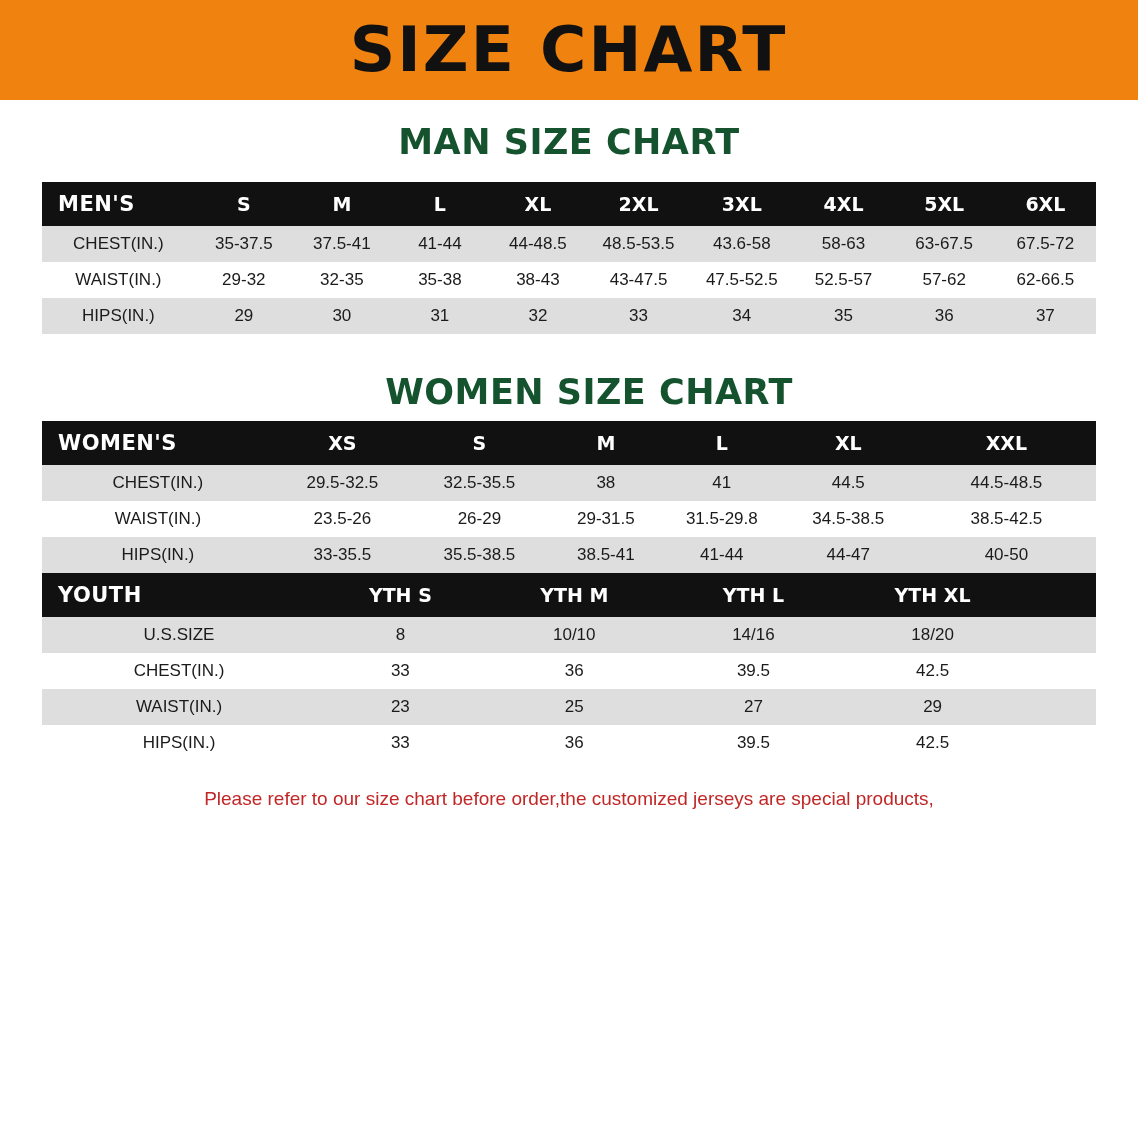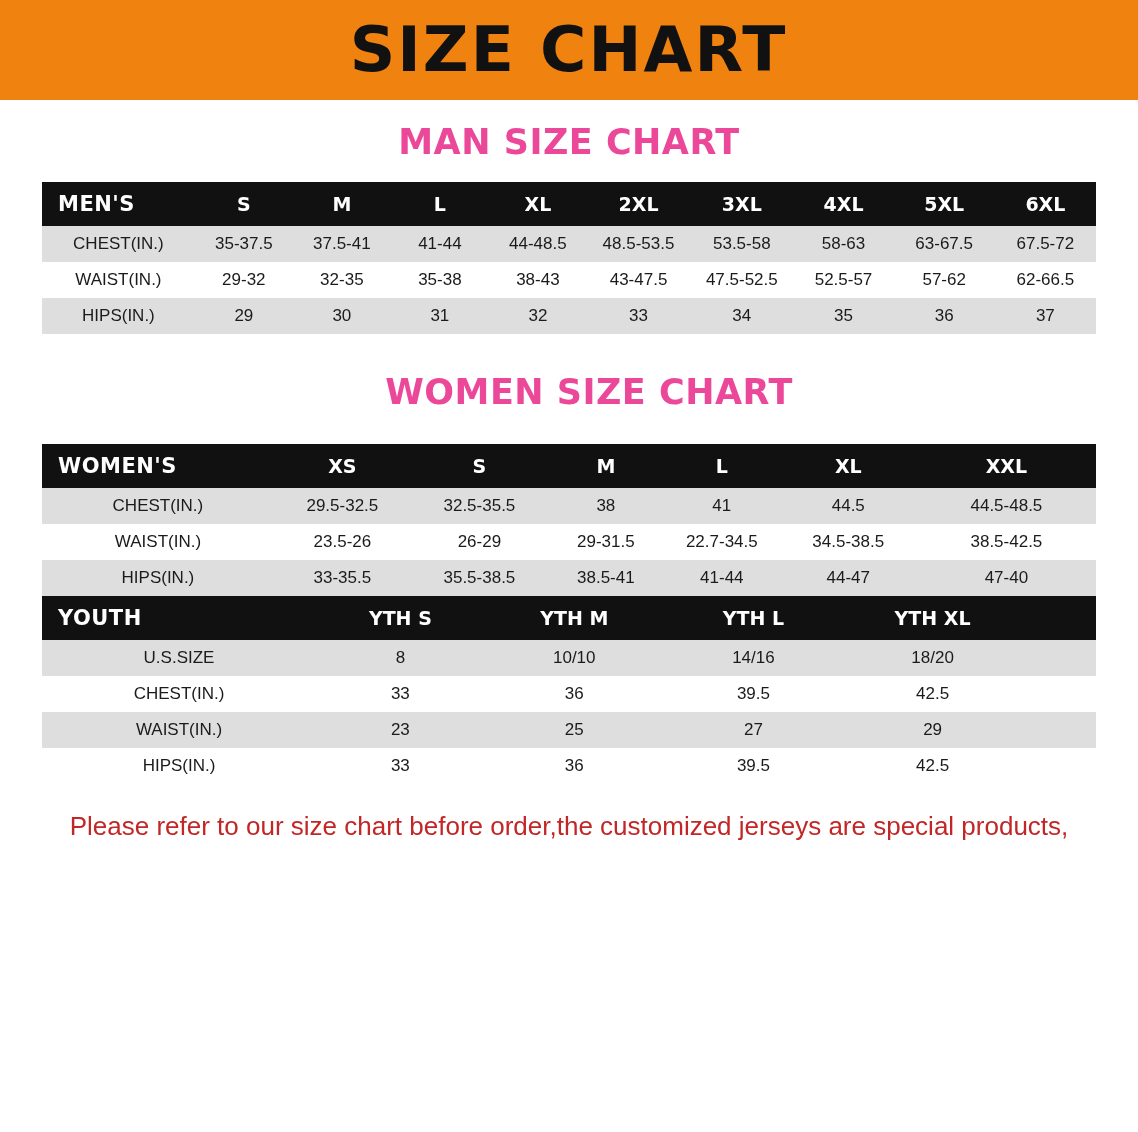--- a/index.html
+++ b/index.html
@@ -41,25 +41,25 @@
     line-height: 1;
     transform: scaleX(1.02);
   }
 
   
   .section-title {
     text-align: center;
     font-family: "DejaVu Sans", sans-serif;
     font-weight: bold;
     font-size: 35px;
-    color: #ec4899;
+    color: #14532d;
     letter-spacing: 0.5px;
   }
   .st-man { margin-top: 22px; margin-bottom: 20px; }
-  .st-women { margin-top: 38px; margin-bottom: 32px; padding-left: 40px; }
+  .st-women { margin-top: 38px; margin-bottom: 9px; padding-left: 40px; }
   .st-youth { margin-top: 50px; margin-bottom: 24px; }
 
   
   .table-wrap {
     margin: 0 42px;
   }
   table.size-table {
     width: 100%;
     border-collapse: collapse;
     table-layout: fixed;
@@ -106,21 +106,21 @@
 
   
   .youth-table thead th { font-size: 22px; padding: 16px 2px; }
   .youth-table thead th.rowhead { font-size: 24px; }
   .youth-table tbody td { font-size: 18px; padding: 13px 2px; }
 
   
   .note {
     margin: 26px 34px 0 34px;
     color: #c22626;
-    font-size: 26px;
+    font-size: 19px;
     line-height: 1.28;
     text-align: center;
     font-family: "Liberation Sans", sans-serif;
   }
   .note-line { display: block; }
 </style>
 </head>
 <body>
 
 <div class="page">
@@ -159,21 +159,21 @@
         </tr>
       </thead>
       <tbody>
         <tr class="shade">
           <td class="rowhead">CHEST(IN.)</td>
           <td>35-37.5</td>
           <td>37.5-41</td>
           <td>41-44</td>
           <td>44-48.5</td>
           <td>48.5-53.5</td>
-          <td>53.5-58</td>
+          <td>43.6-58</td>
           <td>58-63</td>
           <td>63-67.5</td>
           <td>67.5-72</td>
         </tr>
         <tr class="plain">
           <td class="rowhead">WAIST(IN.)</td>
           <td>29-32</td>
           <td>32-35</td>
           <td>35-38</td>
           <td>38-43</td>
@@ -230,32 +230,32 @@
           <td>38</td>
           <td>41</td>
           <td>44.5</td>
           <td>44.5-48.5</td>
         </tr>
         <tr class="plain">
           <td class="rowhead">WAIST(IN.)</td>
           <td>23.5-26</td>
           <td>26-29</td>
           <td>29-31.5</td>
-          <td>22.7-34.5</td>
+          <td>31.5-29.8</td>
           <td>34.5-38.5</td>
           <td>38.5-42.5</td>
         </tr>
         <tr class="shade">
           <td class="rowhead">HIPS(IN.)</td>
           <td>33-35.5</td>
           <td>35.5-38.5</td>
           <td>38.5-41</td>
           <td>41-44</td>
           <td>44-47</td>
-          <td>47-40</td>
+          <td>40-50</td>
         </tr>
       </tbody>
     </table>
   </div>
 
   <div class="table-wrap">
     <table class="size-table youth-table">
       <colgroup>
         <col style="width:26%">
         <col style="width:16%">

